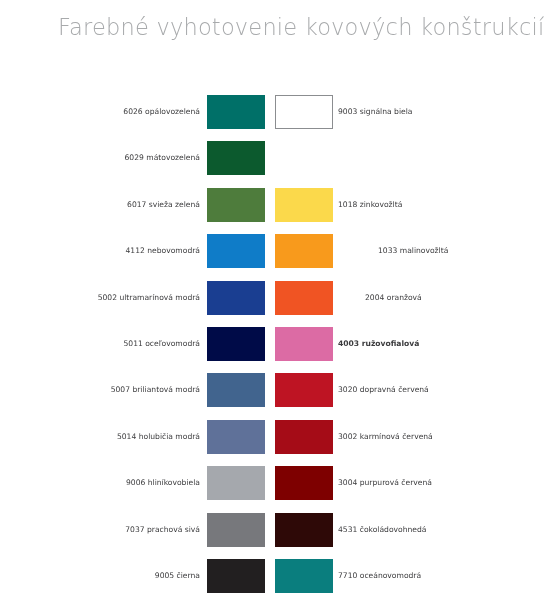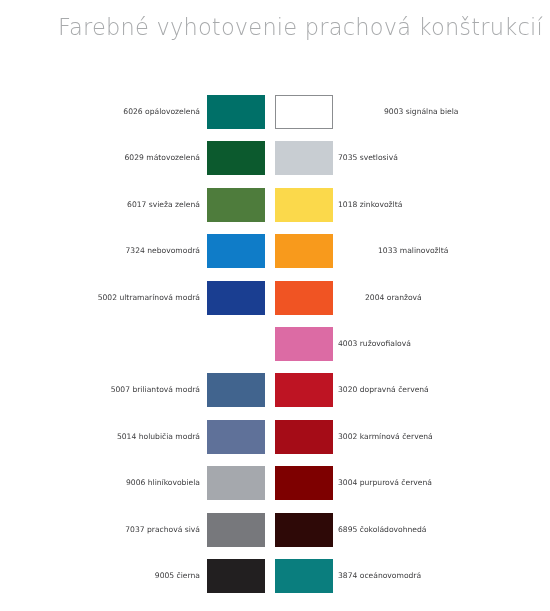--- a/index.html
+++ b/index.html
@@ -97,77 +97,77 @@
   .col-right .swatch-label {
     text-align: left;
     padding-left: 5px;
   }
 </style>
 </head>
 <body style="background: rgb(255, 255, 255);">
 
 <div id="page" style="background: rgb(255, 255, 255);">
 
-  <div id="page-title" style="color: rgb(168, 170, 172);">Farebné vyhotovenie prachová konštrukcií</div>
+  <div id="page-title" style="color: rgb(168, 170, 172);">Farebné vyhotovenie kovových konštrukcií</div>
 
   <div id="swatch-grid">
       <div class="swatch-row">
         <div class="col col-left">
           <span class="swatch-label" style="color: rgb(59, 59, 61);">6026 opálovozelená</span>
           <div class="swatch" style="background: rgb(0, 112, 104);"></div>
         </div>
         <div class="col col-right">
           <div class="swatch bordered" style="background: rgb(255, 255, 255);"></div>
-          <span class="swatch-label" style="color: rgb(59, 59, 61); margin-left: 46px;">9003 signálna biela</span>
+          <span class="swatch-label" style="color: rgb(59, 59, 61);">9003 signálna biela</span>
         </div>
       </div>
       <div class="swatch-row">
         <div class="col col-left">
           <span class="swatch-label" style="color: rgb(59, 59, 61);">6029 mátovozelená</span>
           <div class="swatch" style="background: rgb(12, 90, 46);"></div>
         </div>
-        <div class="col col-right">
-          <div class="swatch" style="background: rgb(200, 205, 210);"></div>
-          <span class="swatch-label" style="color: rgb(59, 59, 61);">7035 svetlosivá</span>
-        </div>
       </div>
       <div class="swatch-row">
         <div class="col col-left">
           <span class="swatch-label" style="color: rgb(59, 59, 61); margin-left: 16px;">6017 svieža zelená</span>
           <div class="swatch" style="background: rgb(78, 124, 60);"></div>
         </div>
         <div class="col col-right">
           <div class="swatch" style="background: rgb(251, 217, 75);"></div>
           <span class="swatch-label" style="color: rgb(59, 59, 61);">1018 zinkovožltá</span>
         </div>
       </div>
       <div class="swatch-row">
         <div class="col col-left">
-          <span class="swatch-label" style="color: rgb(59, 59, 61);">7324 nebovomodrá</span>
+          <span class="swatch-label" style="color: rgb(59, 59, 61);">4112 nebovomodrá</span>
           <div class="swatch" style="background: rgb(15, 124, 200);"></div>
         </div>
         <div class="col col-right">
           <div class="swatch" style="background: rgb(248, 154, 28);"></div>
           <span class="swatch-label" style="color: rgb(59, 59, 61); margin-left: 40px;">1033 malinovožltá</span>
         </div>
       </div>
       <div class="swatch-row">
         <div class="col col-left">
           <span class="swatch-label" style="color: rgb(59, 59, 61);">5002 ultramarínová modrá</span>
           <div class="swatch" style="background: rgb(26, 62, 145);"></div>
         </div>
         <div class="col col-right">
           <div class="swatch" style="background: rgb(240, 84, 35);"></div>
           <span class="swatch-label" style="color: rgb(59, 59, 61); margin-left: 27px;">2004 oranžová</span>
         </div>
       </div>
       <div class="swatch-row">
+        <div class="col col-left">
+          <span class="swatch-label" style="color: rgb(59, 59, 61);">5011 oceľovomodrá</span>
+          <div class="swatch" style="background: rgb(0, 11, 72);"></div>
+        </div>
         <div class="col col-right">
           <div class="swatch" style="background: rgb(220, 107, 164);"></div>
-          <span class="swatch-label" style="color: rgb(59, 59, 61);">4003 ružovofialová</span>
+          <span class="swatch-label" style="color: rgb(59, 59, 61); font-weight: bold;">4003 ružovofialová</span>
         </div>
       </div>
       <div class="swatch-row">
         <div class="col col-left">
           <span class="swatch-label" style="color: rgb(59, 59, 61);">5007 briliantová modrá</span>
           <div class="swatch" style="background: rgb(65, 100, 142);"></div>
         </div>
         <div class="col col-right">
           <div class="swatch" style="background: rgb(190, 20, 35);"></div>
           <span class="swatch-label" style="color: rgb(59, 59, 61);">3020 dopravná červená</span>
@@ -193,28 +193,28 @@
           <span class="swatch-label" style="color: rgb(59, 59, 61);">3004 purpurová červená</span>
         </div>
       </div>
       <div class="swatch-row">
         <div class="col col-left">
           <span class="swatch-label" style="color: rgb(59, 59, 61);">7037 prachová sivá</span>
           <div class="swatch" style="background: rgb(119, 120, 124);"></div>
         </div>
         <div class="col col-right">
           <div class="swatch" style="background: rgb(46, 9, 7);"></div>
-          <span class="swatch-label" style="color: rgb(59, 59, 61);">6895 čokoládovohnedá</span>
+          <span class="swatch-label" style="color: rgb(59, 59, 61);">4531 čokoládovohnedá</span>
         </div>
       </div>
       <div class="swatch-row">
         <div class="col col-left">
           <span class="swatch-label" style="color: rgb(59, 59, 61);">9005 čierna</span>
           <div class="swatch" style="background: rgb(34, 31, 32);"></div>
         </div>
         <div class="col col-right">
           <div class="swatch" style="background: rgb(10, 126, 126);"></div>
-          <span class="swatch-label" style="color: rgb(59, 59, 61);">3874 oceánovomodrá</span>
+          <span class="swatch-label" style="color: rgb(59, 59, 61);">7710 oceánovomodrá</span>
         </div>
       </div>
     </div>
 
 </div>
 
 </body></html>

